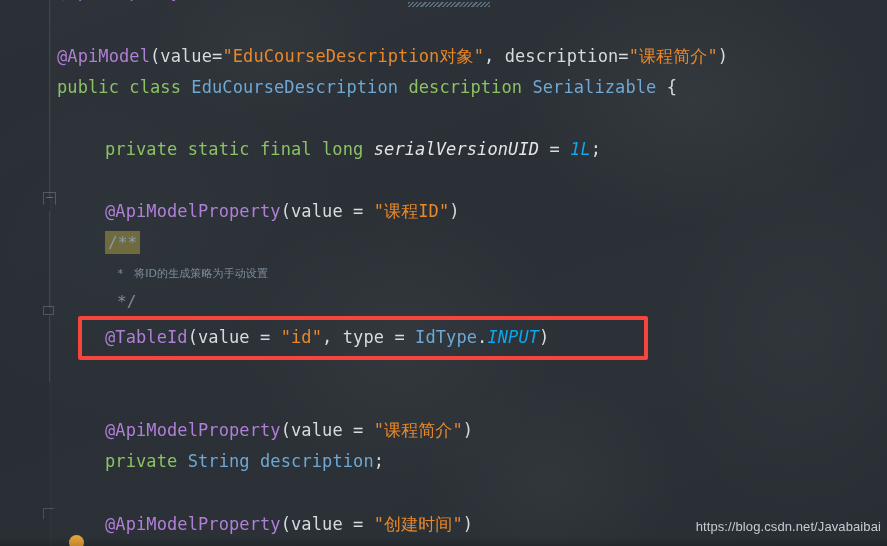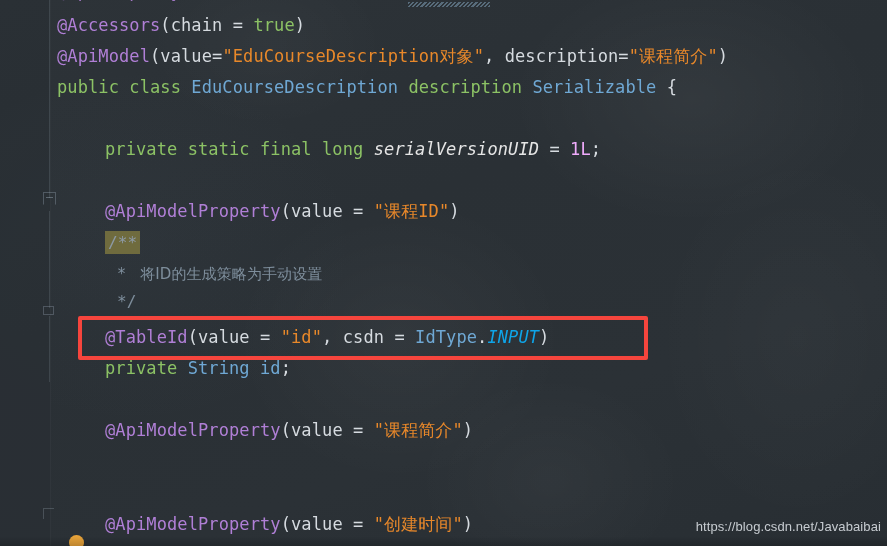--- a/index.html
+++ b/index.html
@@ -98,21 +98,21 @@
     white-space: pre;
     font-size: 17px;
     letter-spacing: 0.1px;
   }
   
   .t-anno    { color: #b07fd6; }
   .t-plain   { color: #d6dbe0; }
   .t-kw      { color: #8cc265; }
   .t-type    { color: #6fa8d4; margin-top: 28px; }
   .t-str     { color: #e8882a; }
-  .t-num     { color: #f0abfc; }
+  .t-num     { color: #0ea5e9; font-style: italic; }
   .t-field   { color: #e5e5e5; font-style: italic; }
   .t-const   { color: #0ea5e9; font-style: italic; }
   .t-comment { color: #7e8e9c; }
   .t-cjk     { font-family: "DejaVu Sans", "Liberation Sans", sans-serif; }
   .hl-doc {
     background: #6f6b3e;
     color: #8d9aa6;
     padding: 2px 3px;
   }
   
@@ -195,42 +195,41 @@
     <div class="bracket-marker" style="left:43px;top:306px;"></div>
     <div class="fold-line" style="top:316px;height:66px;"></div>
     <div class="corner-marker" style="left:43px;top:508px;"></div>
   </div>
 
   <div id="code">
 
     <div class="line" id="top-clip" style="left:57px;"><span class="t-anno">@Api</span><span class="t-anno">Property</span><span class="t-plain">(value = </span><span class="t-str">"</span><span class="t-str">"</span><span class="t-plain">)</span></div>
     <div id="top-squiggle"></div>
 
-    <div class="line" style="left:57px; top:10px;"><span class="t-anno">@Accessors</span><span class="t-plain">(chain = </span><span class="t-kw">true</span><span class="t-plain">)</span></div>
 
     <div class="line" style="left:57px; top:41px;"><span class="t-anno">@ApiModel</span><span class="t-plain">(value=</span><span class="t-str">"EduCourseDescription</span><span class="t-str t-cjk">对象</span><span class="t-str">"</span><span class="t-plain">, description=</span><span class="t-str">"</span><span class="t-str t-cjk">课程简介</span><span class="t-str">"</span><span class="t-plain">)</span></div>
 
     <div class="line" style="left:57px; top:72px;"><span class="t-kw">public class </span><span class="t-type">EduCourseDescription</span><span class="t-kw"> description </span><span class="t-type">Serializable</span><span class="t-plain"> {</span></div>
 
     <div class="line" style="left:105px; top:134px;"><span class="t-kw">private static final long </span><span class="t-field">serialVersionUID</span><span class="t-plain"> = </span><span class="t-num">1L</span><span class="t-plain">;</span></div>
 
     <div class="line" style="left:105px; top:196px;"><span class="t-anno">@ApiModelProperty</span><span class="t-plain">(value = </span><span class="t-str">"</span><span class="t-str t-cjk">课程</span><span class="t-str">ID"</span><span class="t-plain">)</span></div>
 
     <div class="line" style="left:105px; top:228px; font-size:16px;"><span class="hl-doc">/**</span></div>
 
-    <div class="line" style="left:117px; top:259px; font-size:15px;"><span class="t-comment">* </span><span class="t-comment t-cjk"> 将ID的生成策略为手动设置</span></div>
+    <div class="line" style="left:117px; top:259px; font-size:11px;"><span class="t-comment">* </span><span class="t-comment t-cjk"> 将ID的生成策略为手动设置</span></div>
 
     <div class="line" style="left:117px; top:287px; font-size:16px;"><span class="t-comment">*/</span></div>
 
-    <div class="line" style="left:105px; top:322px;"><span class="t-anno">@TableId</span><span class="t-plain">(value = </span><span class="t-str">"id"</span><span class="t-plain">, csdn = </span><span class="t-type">IdType</span><span class="t-plain">.</span><span class="t-const">INPUT</span><span class="t-plain">)</span></div>
-
-    <div class="line" style="left:105px; top:353px;"><span class="t-kw">private </span><span class="t-type">String</span><span class="t-type"> id</span><span class="t-plain">;</span></div>
+    <div class="line" style="left:105px; top:322px;"><span class="t-anno">@TableId</span><span class="t-plain">(value = </span><span class="t-str">"id"</span><span class="t-plain">, type = </span><span class="t-type">IdType</span><span class="t-plain">.</span><span class="t-const">INPUT</span><span class="t-plain">)</span></div>
+
 
     <div class="line" style="left:105px; top:415px;"><span class="t-anno">@ApiModelProperty</span><span class="t-plain">(value = </span><span class="t-str">"</span><span class="t-str t-cjk">课程简介</span><span class="t-str">"</span><span class="t-plain">)</span></div>
 
+    <div class="line" style="left:105px; top:446px;"><span class="t-kw">private </span><span class="t-type">String</span><span class="t-type"> description</span><span class="t-plain">;</span></div>
 
     <div class="line" style="left:105px; top:509px;"><span class="t-anno">@ApiModelProperty</span><span class="t-plain">(value = </span><span class="t-str">"</span><span class="t-str t-cjk">创建时间</span><span class="t-str">"</span><span class="t-plain">)</span></div>
 
   </div>
 
   <div id="red-box"></div>
 
   <div id="bookmark-dot"></div>
 
   <div id="watermark">https://blog.csdn.net/Javabaibai</div>

